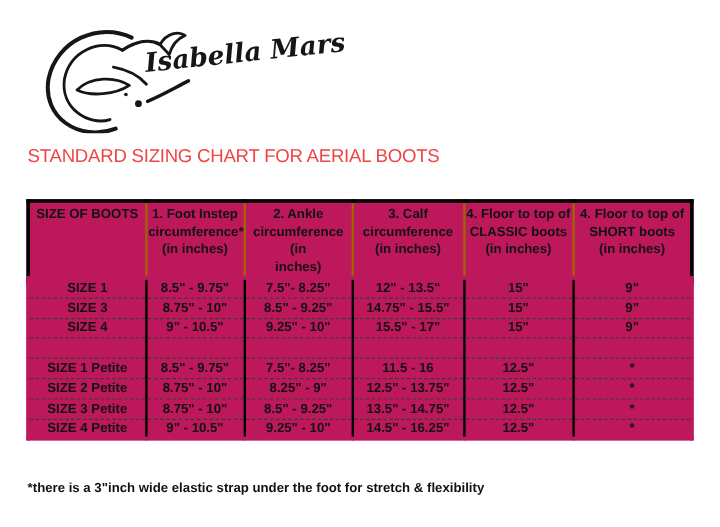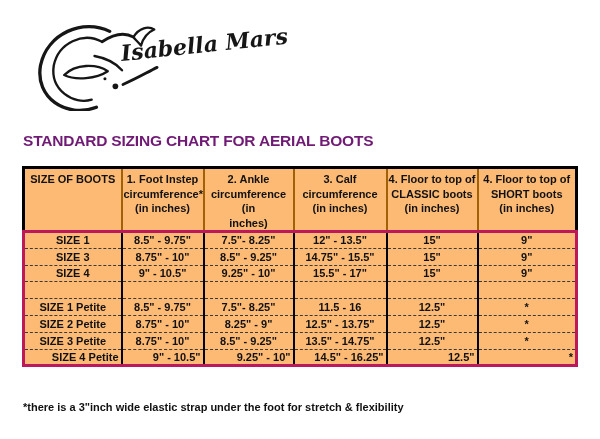--- a/index.html
+++ b/index.html
@@ -25,32 +25,31 @@
     color: #161616;
     transform: rotate(-6deg);
     transform-origin: left center;
     white-space: nowrap;
   }
   .title {
     position: absolute;
     left: 23px;
     top: 122px;
     font-size: 15.5px;
-    font-weight: bold;
+    font-weight: normal;
     letter-spacing: -0.2px;
-    color: #701a75;
-    margin-top: 10px;
+    color: #ef4444;
   }
   table {
     position: absolute;
     left: 22px;
     width: 553px;
     border-collapse: collapse;
     table-layout: fixed;
-    background: #fdba74;
+    background: #be185d;
   }
   .hdr-table { top: 166px; border: 3px solid #000; }
   .hdr-table th {
     border-left: 2px solid #a16207;
     vertical-align: top;
     text-align: center;
     font-size: 11px;
     font-weight: bold;
     line-height: 14.5px;
     padding: 3px 1px 4px;
@@ -66,21 +65,21 @@
     vertical-align: middle;
     font-size: 11px;
     font-weight: bold;
     height: 16.8px;
     padding: 0 2px;
     color: #111;
     white-space: nowrap;
     overflow: hidden;
   }
   .body-table td:first-child { border-left: none; }
-  .body-table tr:last-child td { border-bottom: none; text-align: right; }
+  .body-table tr:last-child td { border-bottom: none; }
   .footnote {
     position: absolute;
     left: 23px;
     top: 401px;
     font-size: 11px;
     font-weight: bold;
     color: #111;
   }
 </style>
 </head>

